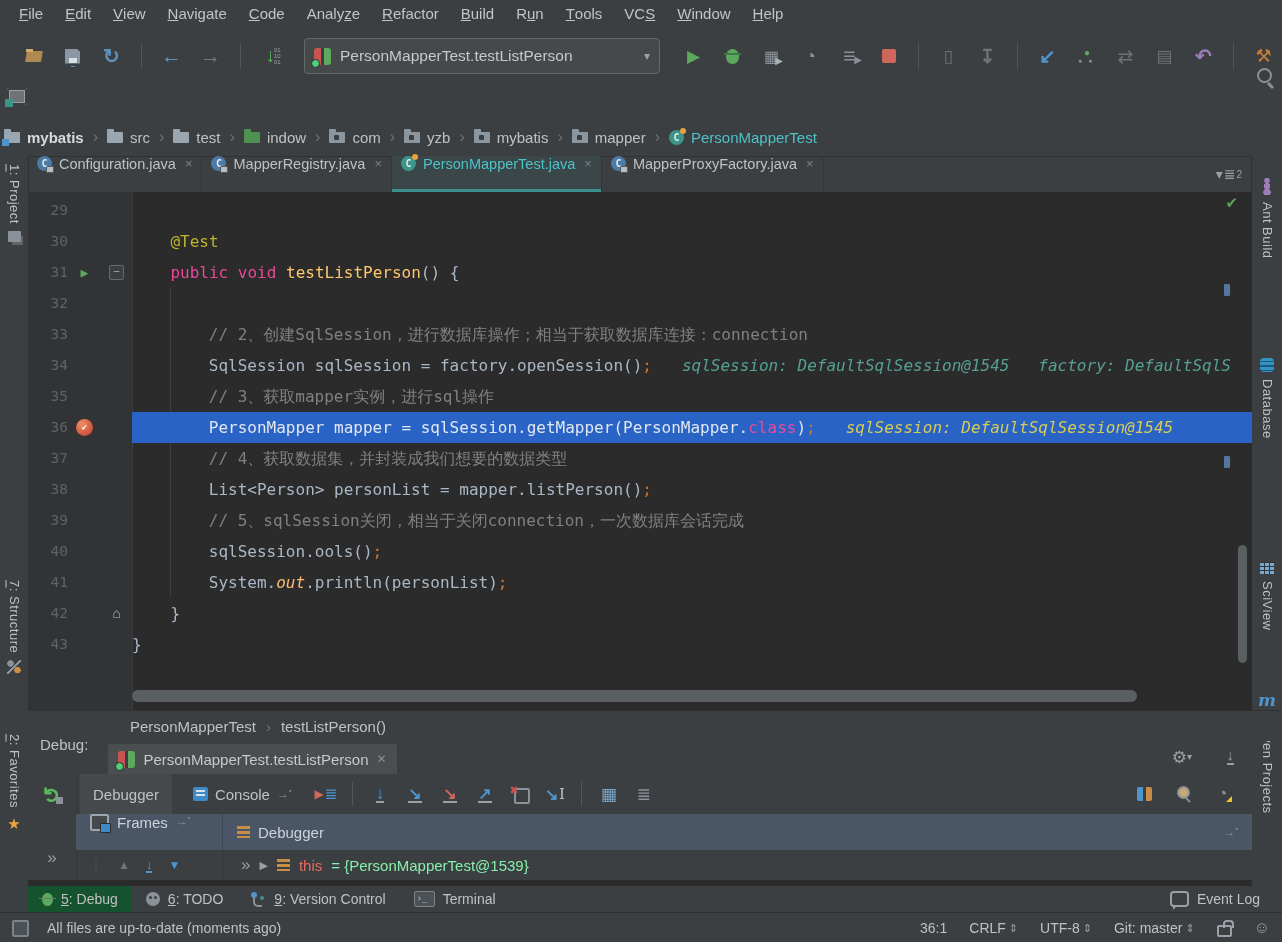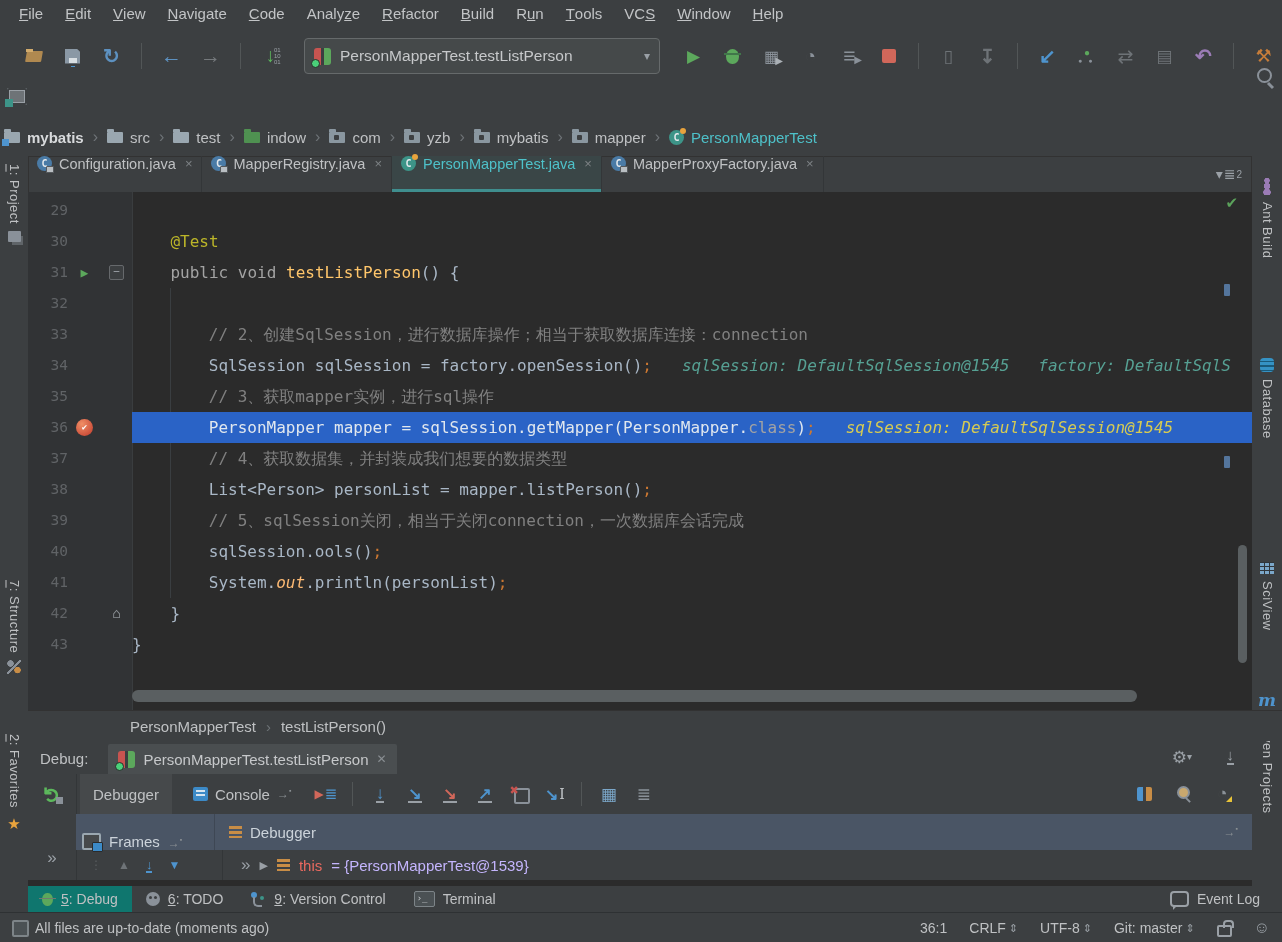--- a/index.html
+++ b/index.html
@@ -115,41 +115,41 @@
   .ln{width:40px;flex:none;text-align:right;color:#606366;font-size:14.5px;position:relative;z-index:1}
   .gico{width:33px;flex:none;display:flex;align-items:center;justify-content:center;position:relative;z-index:1}
   .fold{width:31px;flex:none;display:flex;align-items:center;justify-content:center;position:relative;z-index:1}
   .grun{color:#5CA85C;font-size:13px}
   .bp{width:17px;height:17px;border-radius:50%;background:radial-gradient(circle at 35% 30%,#f08f66,#c0392b);display:flex;align-items:center;justify-content:center}
   .bp::before{content:"✔";color:#fff;font-size:9px}
   .fm1{width:13px;height:13px;border:1px solid #66696c;border-radius:2px;color:#9aa0a6;font-size:11px;line-height:11px;text-align:center;background:#3c3f41}
   .fm2{color:#8a8f93;font-size:14px}
   .ctext{flex:1;position:relative;z-index:1;overflow:hidden}
   .g4{position:absolute;left:142px;top:0;bottom:0;border-left:1px solid #3a3e41;z-index:0}
-  .tk-kw{color:#a3a3a3}.tk-ann{color:#bbb529}.tk-cmt{color:#808080}.tk-def{color:#a9b7c6}
+  .tk-kw{color:#ec4899}.tk-ann{color:#bbb529}.tk-cmt{color:#808080}.tk-def{color:#a9b7c6}
   .tk-decl{color:#ffc66b}.tk-semi{color:#cc7832}.tk-field{color:#fdba74;font-style:italic}
   .cl.exec .tk-def{color:#e0e7ee}
   .hint{font-style:italic;margin-left:30px}
   .hint-teal{color:#56A093}.hint-y{color:#D6CB53}
   .okcheck{position:absolute;top:2px;right:14px;color:#5ba25b;font-size:15px}
   .stripe-mark{position:absolute;right:22px;width:6px;height:12px;background:#54759c;border-radius:1px}
   .m1{top:92px}.m2{top:264px}
   .vthumb{position:absolute;right:5px;top:353px;width:9px;height:118px;background:#5a5f61;border-radius:5px}
   .hscroll{position:absolute;left:0;bottom:8px;height:12px;width:100%}
   .hthumb{margin-left:104px;width:1005px;height:100%;background:#5a5f61;border-radius:6px}
 
   
   .edcrumb{position:absolute;top:710px;left:28px;width:1224px;height:30px;background:#3c3f41;display:flex;align-items:center;
            padding-left:102px;gap:10px;font-size:15px;border-top:1px solid #323232}
   .ecsep{color:#6e7377}
 
   
   .dbg{position:absolute;top:740px;left:28px;width:1224px;height:140px;background:#3c3f41;border-bottom:6px solid #2b2b2b}
   .dbg-h{position:absolute;top:0;left:0;right:0;height:34px;display:flex;align-items:flex-end}
-  .dbg-label{margin:0 0 7px 12px;font-size:15px}
+  .dbg-label{margin:0 0 21px 12px;font-size:15px}
   .dbg-session{margin-left:20px;height:30px;display:flex;align-items:center;gap:8px;background:#4a4e50;padding:0 10px;font-size:15px;color:#c6c8ca;border-radius:2px 2px 0 0}
   .dbg-session .x{color:#8a8f93;font-size:12px}
   .gear{position:absolute;right:60px;top:7px;color:#9aa0a6;font-size:17px}
   .caret2{font-size:10px;vertical-align:3px}
   .hidebtn{position:absolute;right:18px;top:6px;color:#9aa0a6;font-size:15px;border-bottom:2px solid #9aa0a6;line-height:17px}
   .dbg-left{position:absolute;left:0;top:34px;width:48px;bottom:0;border-right:1px solid #333638;display:flex;flex-direction:column;align-items:center}
   .dbg-left .s-rerun{margin-top:8px}
   .chev{color:#9aa0a6;font-size:17px}
   .dbg-left .chev{margin-top:40px}
   .s-rerun::before{content:"↻";color:#5cb85c;font-size:21px;font-weight:bold;display:inline-block;transform:scaleX(-1) rotate(90deg)}
@@ -175,59 +175,59 @@
   .s-cursor::before{content:"↘";color:#4e94ce;font-size:16px;font-weight:bold}
   .s-cursor::after{content:"I";color:#c5c9cc;font-size:14px;font-family:"DejaVu Serif",serif;margin-left:1px}
   .s-eval::before{content:"▦";color:#7ba7c9;font-size:17px}
   .s-layout::before{content:"≣";color:#8a9199;font-size:17px}
   .s-threads::before{content:"";width:15px;height:14px;background:linear-gradient(90deg,#4e94ce 0 6px,transparent 6px 9px,#C88D46 9px 15px);border-radius:2px}
   .s-memory::before{content:"";width:9px;height:9px;border:2px solid #8a9199;border-radius:50%;position:absolute;top:5px;left:7px;background:#c9a86e}
   .s-memory::after{content:"";width:2px;height:6px;background:#8a9199;position:absolute;bottom:4px;right:8px;transform:rotate(-45deg)}
   .s-gauge::before{content:"◔";color:#8a9199;font-size:17px}
   .s-gauge::after{content:"";position:absolute;right:4px;bottom:5px;width:0;height:0;border-left:6px solid transparent;border-bottom:6px solid #e8c339}
   .dbg-frames{position:absolute;left:48px;top:74px;right:0;height:36px;background:#4a5565;display:flex;align-items:center;font-size:15px;color:#ccd3da}
-  .fcell{width:132px;display:flex;align-items:flex-end;gap:8px;padding-left:6px;height:100%;border-right:1px solid #3e4754}
+  .fcell{width:132px;display:flex;align-items:flex-start;gap:8px;padding-left:14px;height:100%;border-right:1px solid #3e4754}
   .vcell{display:flex;align-items:center;gap:8px;padding-left:14px;flex:1}
   .rightpin{margin-left:auto;margin-right:14px}
   .fr-ic{position:relative;width:15px;height:13px;border:2px solid #9aa7b0;border-radius:2px;background:#46494b;flex:none}
   .fr-ic::after{content:"";position:absolute;right:-4px;bottom:-4px;width:9px;height:8px;background:#3c8ac7;border-radius:1px;border:1px solid #2b2b2b}
   .var-ic{width:13px;height:12px;background:repeating-linear-gradient(#C88D46 0 3px,transparent 3px 5px);flex:none}
   .dbg-cnt{position:absolute;left:48px;top:110px;right:0;height:30px;display:flex;align-items:center}
   .framesops{width:132px;display:flex;align-items:center;gap:16px;padding-left:14px;border-right:1px solid #333638;height:100%}
   .dots{color:#5a5e60;font-size:12px}
   .nav.up{color:#6e7377;font-size:12px}
   .nav.pinv{color:#4e94ce;font-weight:bold;border-bottom:2px solid #4e94ce;line-height:13px;font-size:13px}
   .nav.dn{color:#4e94ce;font-size:12px}
   .varsrow{display:flex;align-items:center;gap:9px;padding-left:18px;font-size:15px}
   .expand{color:#9aa0a6;font-size:11px}
   .vname{color:#e8695f}
-  .vval{color:#c4b5fd}
+  .vval{color:#86efac}
 
   
   .btnbar{position:absolute;top:886px;left:0;right:0;height:26px;display:flex;align-items:center;font-size:14px}
   .bbtn{display:flex;align-items:center;gap:8px;height:100%;padding:0 14px;cursor:default}
   .bbtn:first-child{margin-left:28px}
-  .bbtn.active{background:#0f766e}
+  .bbtn.active{background:#14532d}
   .b-bug{width:11px;height:13px;background:#5ca85c;border-radius:50%/55%;position:relative}
   .b-bug::before{content:"";position:absolute;left:-3px;right:-3px;top:5px;height:1.5px;background:#6f7a6f}
   .b-todo{width:14px;height:14px;border-radius:50%;background:#8a9199;position:relative}
   .b-todo::before{content:"";position:absolute;left:3px;top:4px;width:3px;height:3px;background:#3c3f41;border-radius:50%;box-shadow:5px 0 0 #3c3f41}
   .b-branch{position:relative;width:15px;height:15px}
   .b-branch::before{content:"";position:absolute;top:0;left:0;width:6px;height:6px;border-radius:50%;background:#4e94ce;box-shadow:8px 3px 0 -1px #3d9488}
   .b-branch::after{content:"";position:absolute;left:2px;top:5px;width:7px;height:8px;border-left:2px solid #8a9199;border-bottom:2px solid #8a9199;border-radius:0 0 0 5px}
   .b-term{width:17px;height:14px;background:#4b5154;border:1px solid #7d8488;border-radius:2px;color:#c9cdd0;font-size:9px;line-height:12px;padding-left:2px;font-family:"DejaVu Sans Mono",monospace}
   .b-term::before{content:"›_"}
   .eventlog{margin-left:auto;display:flex;align-items:center;gap:8px;padding-right:22px}
   .b-log{position:relative;width:15px;height:12px;border:2px solid #9aa0a6;border-radius:4px}
   .b-log::after{content:"";position:absolute;left:1px;bottom:-5px;width:5px;height:5px;background:#9aa0a6;clip-path:polygon(0 0,100% 0,0 100%)}
 
   
   .statusbar{position:absolute;top:912px;left:0;right:0;height:30px;display:flex;align-items:center;border-top:1px solid #2e3133;font-size:14px;padding:0 12px}
   .sq{width:13px;height:13px;border:2px solid #7d8488;background:#4b5154;border-radius:2px}
-  .stmsg{margin-left:6px}
+  .stmsg{margin-left:18px}
   .stright{margin-left:auto;display:flex;align-items:center;gap:22px}
   .sitem{display:flex;align-items:center;gap:3px}
   .ud{color:#9aa0a6;font-size:11px}
   .lockic{position:relative;width:11px;height:8px;border:2px solid #9aa0a6;border-radius:2px;margin-top:5px}
   .lockic::before{content:"";position:absolute;top:-7px;left:4px;width:7px;height:6px;border:2px solid #9aa0a6;border-bottom:none;border-radius:4px 4px 0 0}
   .hector::before{content:"☺";color:#9aa0a6;font-size:16px}
 </style>
 </head>
 <body>
 

